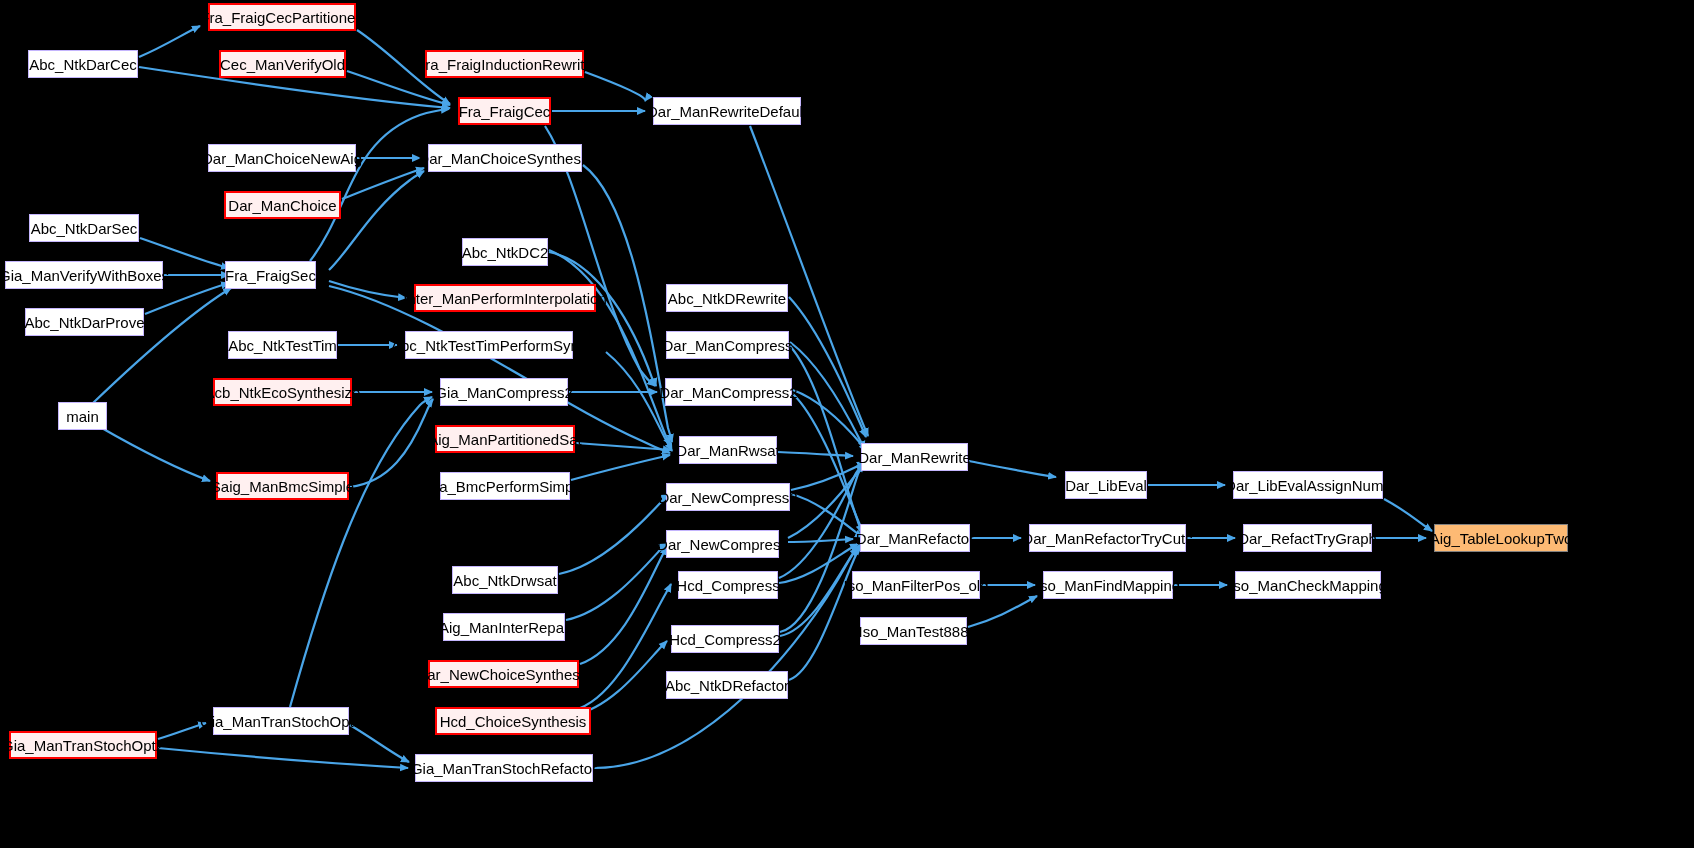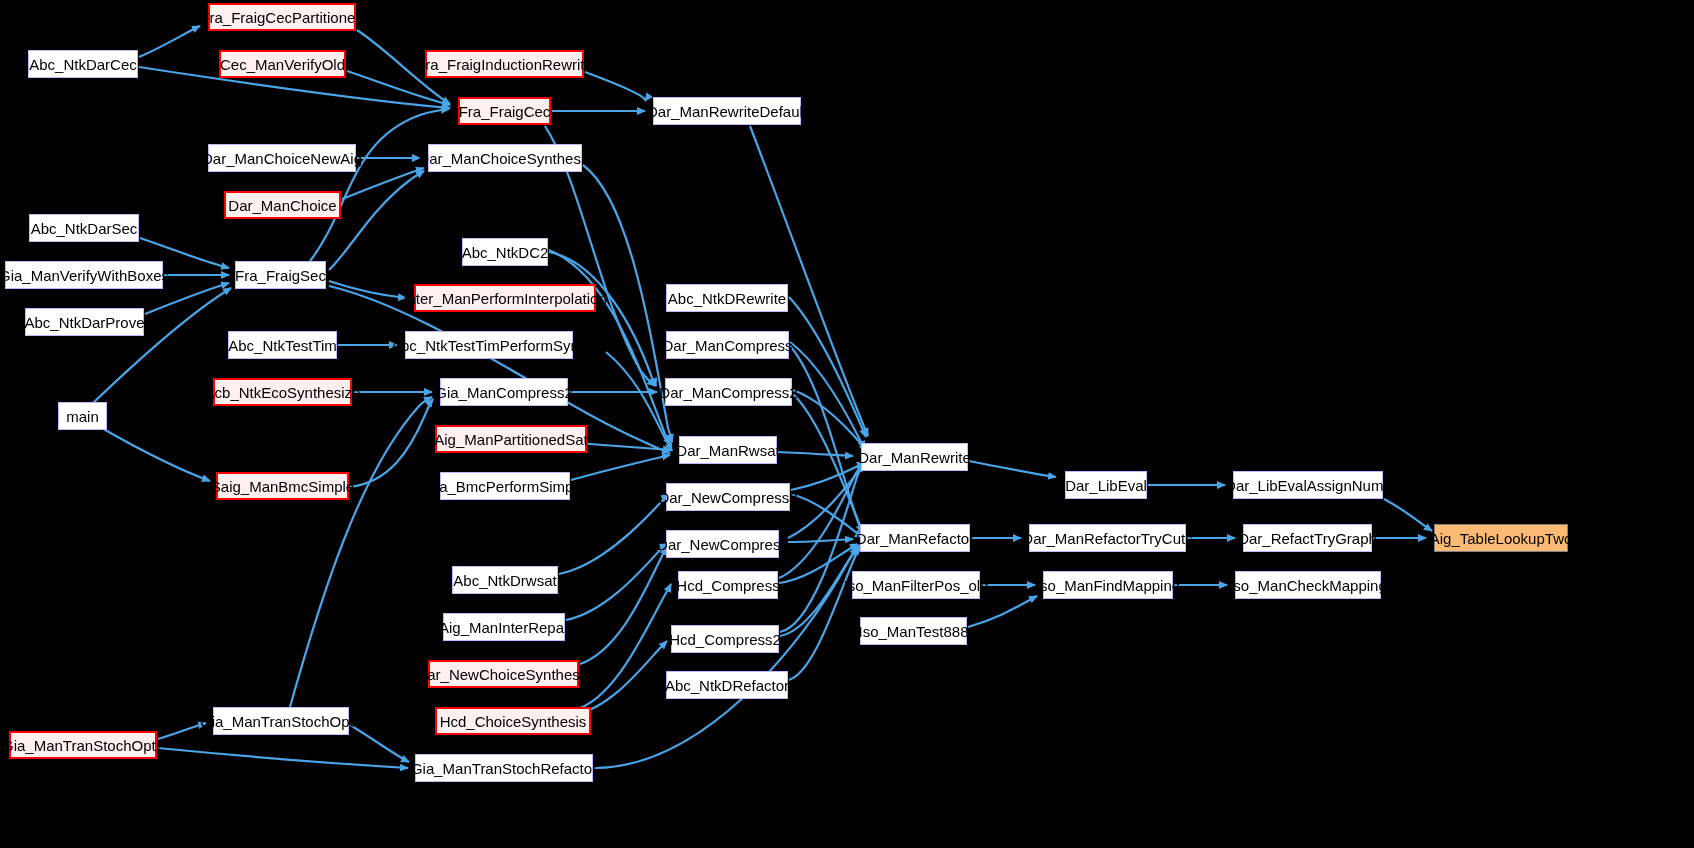--- a/index.html
+++ b/index.html
@@ -203,21 +203,21 @@
     </div>
     <div class="node" style="left: 29px; top: 214px; width: 110px;">
       <span>Abc_NtkDarSec</span>
     </div>
     <div class="node" style="left: 462px; top: 238px; width: 86px;">
       <span>Abc_NtkDC2</span>
     </div>
     <div class="node" style="left: 5px; top: 261px; width: 158px;">
       <span>Gia_ManVerifyWithBoxes</span>
     </div>
-    <div class="node" style="left: 235px; top: 261px; width: 91px; justify-content: center;">
+    <div class="node" style="left: 225px; top: 261px; width: 91px; justify-content: center;">
       <span>Fra_FraigSec</span>
     </div>
     <div class="node red" style="left: 414px; top: 284px; width: 182px;">
       <span>Inter_ManPerformInterpolation</span>
     </div>
     <div class="node" style="left: 666px; top: 284px; width: 122px;">
       <span>Abc_NtkDRewrite</span>
     </div>
     <div class="node" style="left: 25px; top: 308px; width: 119px;">
       <span>Abc_NtkDarProve</span>
@@ -236,21 +236,21 @@
     </div>
     <div class="node" style="left: 440px; top: 378px; width: 128px;">
       <span>Gia_ManCompress2</span>
     </div>
     <div class="node" style="left: 665px; top: 378px; width: 127px;">
       <span>Dar_ManCompress2</span>
     </div>
     <div class="node" style="left: 58px; top: 402px; width: 49px;">
       <span>main</span>
     </div>
-    <div class="node red" style="left: 435px; top: 425px; width: 152px;">
+    <div class="node red" style="left: 435px; top: 425px; width: 140px;">
       <span>Aig_ManPartitionedSat</span>
     </div>
     <div class="node" style="left: 679px; top: 436px; width: 98px;">
       <span>Dar_ManRwsat</span>
     </div>
     <div class="node" style="left: 861px; top: 443px; width: 107px;">
       <span>Dar_ManRewrite</span>
     </div>
     <div class="node red" style="left: 216px; top: 472px; width: 133px;">
       <span>Saig_ManBmcSimple</span>

